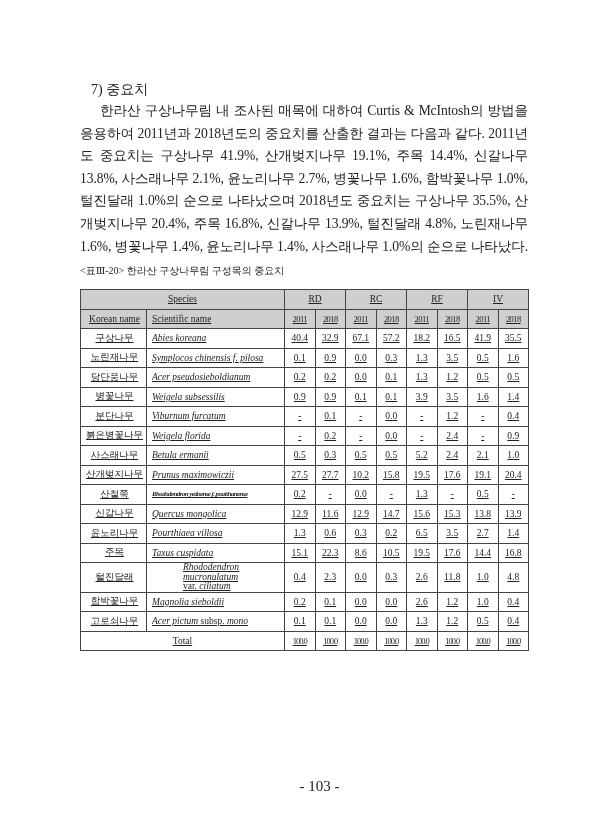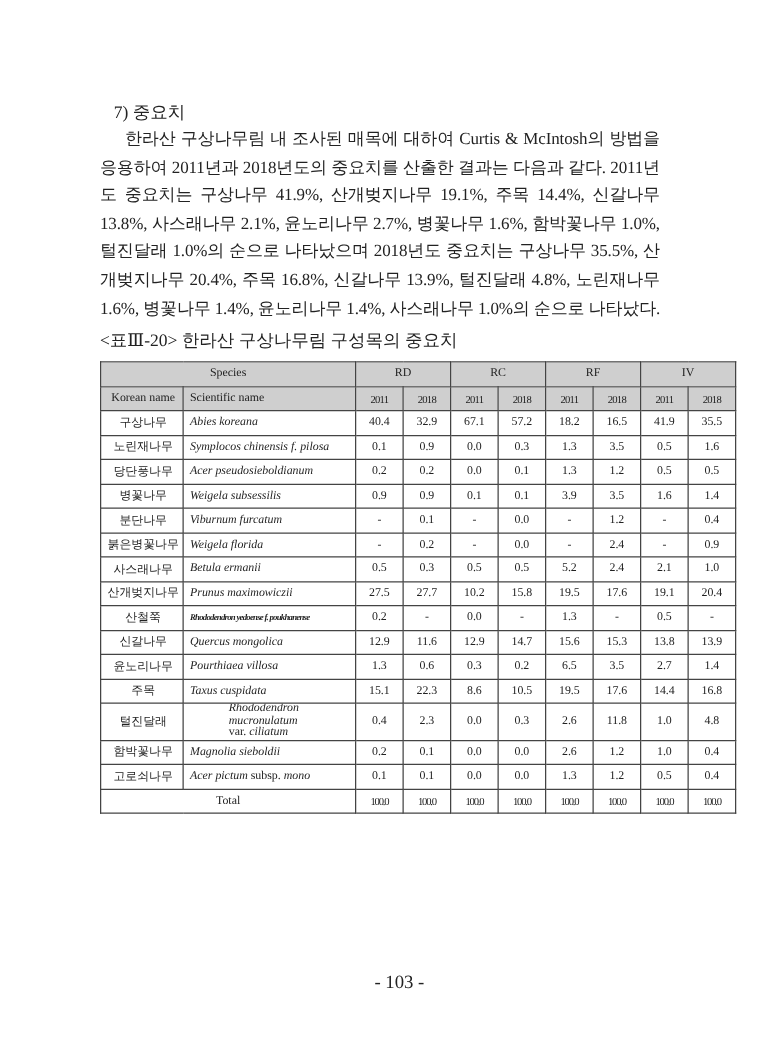--- a/index.html
+++ b/index.html
@@ -12,26 +12,27 @@
   }
   .body-text {
     position: absolute; left: 80px; top: 100px; width: 448px;
     font-size: 13.6px; line-height: 22.6px; text-align: justify;
     text-align-last: justify; letter-spacing: -0.1px;
   }
   .body-text .line { display: block; white-space: nowrap; text-align: justify; text-align-last: justify; }
   .body-text .line.first { text-indent: 20px; }
   .body-text .line.last { text-align-last: justify; }
   .table-caption {
-    position: absolute; left: 80px; top: 264px; font-size: 14px;
+    position: absolute; left: 80px; top: 264px; font-size: 10px;
   }
   table.iv {
-    position: absolute; left: 80px; top: 289px; width: 509px;
+    position: absolute; left: 80px; top: 289px; width: 449px;
     border-collapse: collapse; font-size: 9.5px; table-layout: fixed;
     border: 1.6px solid #222;
+    text-decoration: underline;
   }
   table.iv td, table.iv th {
     border: 1px solid #444; padding: 0 3px; height: 18.5px;
     font-weight: normal; text-align: center; vertical-align: middle;
     white-space: nowrap; overflow: hidden;
   }
   table.iv thead th { background: #cfcfcf; }
   table.iv td.kor, table.iv th.kor { text-align: center; padding-left: 5px; }
   table.iv td.sci, table.iv th.sci { text-align: left; padding-left: 5px; }
   table.iv td.sci { font-style: italic; }

